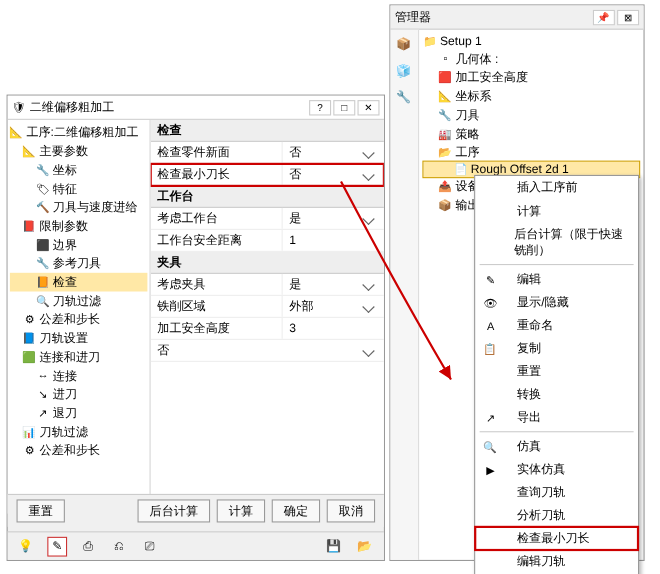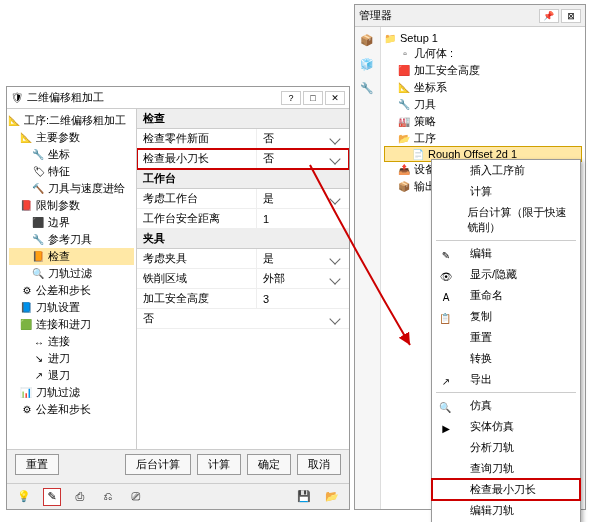--- a/index.html
+++ b/index.html
@@ -311,25 +311,25 @@
           <div class="mi">
             <span class="ico">🔍</span>
             <span>仿真</span>
           </div>
           <div class="mi">
             <span class="ico">▶</span>
             <span>实体仿真</span>
           </div>
           <div class="mi">
             <span class="ico"></span>
+            <span>查询刀轨</span>
+          </div>
+          <div class="mi">
+            <span class="ico"></span>
             <span>分析刀轨</span>
-          </div>
-          <div class="mi">
-            <span class="ico"></span>
-            <span>查询刀轨</span>
           </div>
           <div class="mi hl">
             <span class="ico"></span>
             <span>检查最小刀长</span>
           </div>
           <div class="mi">
             <span class="ico"></span>
             <span>编辑刀轨</span>
           </div>
           <div class="mi"></div>

